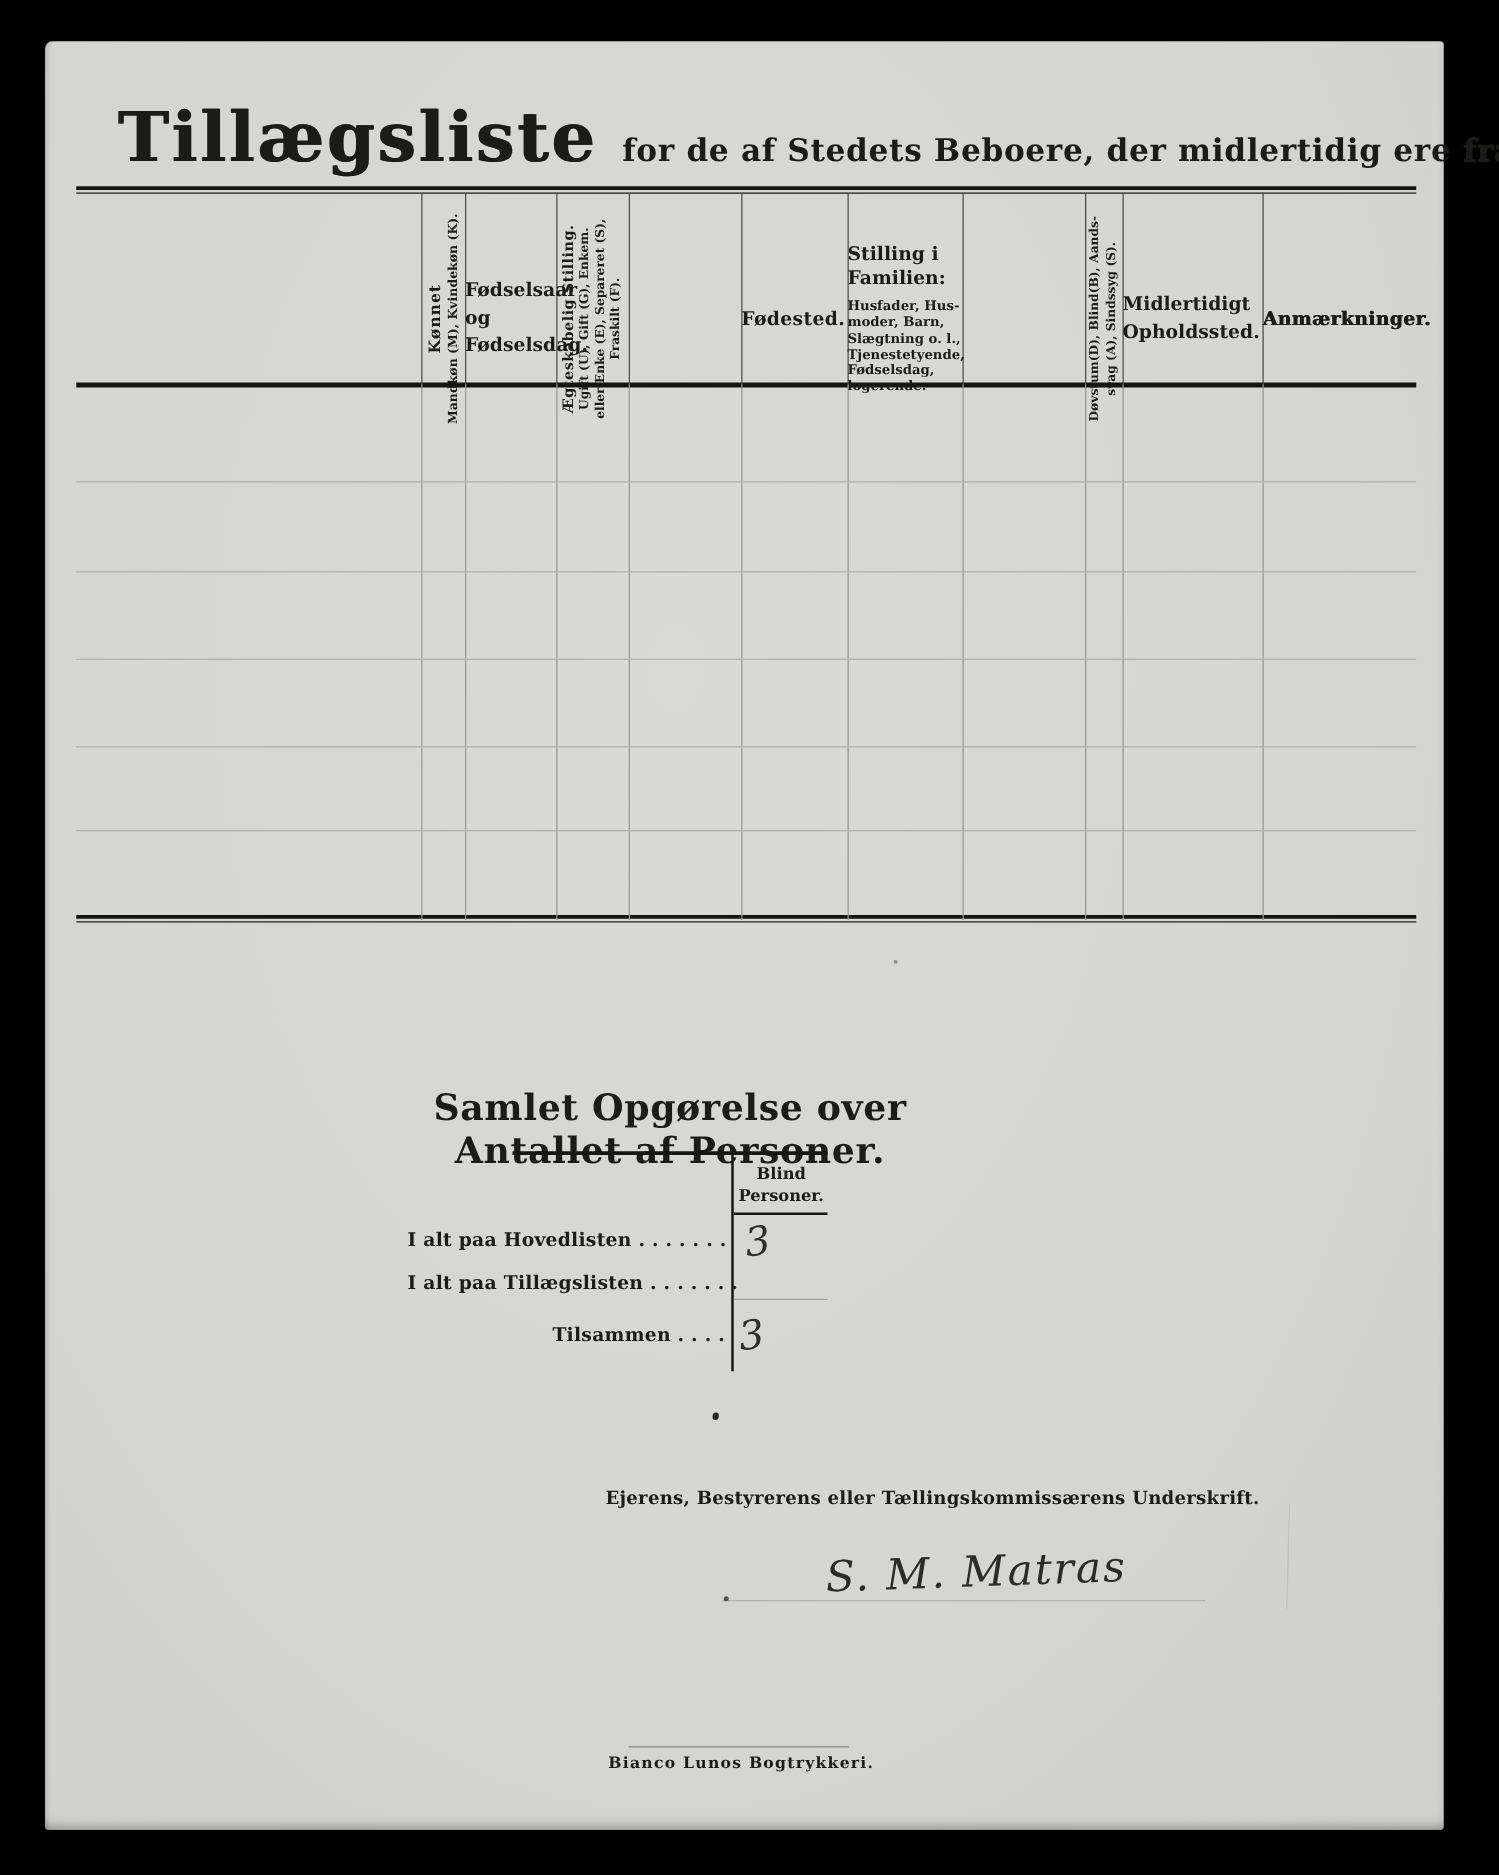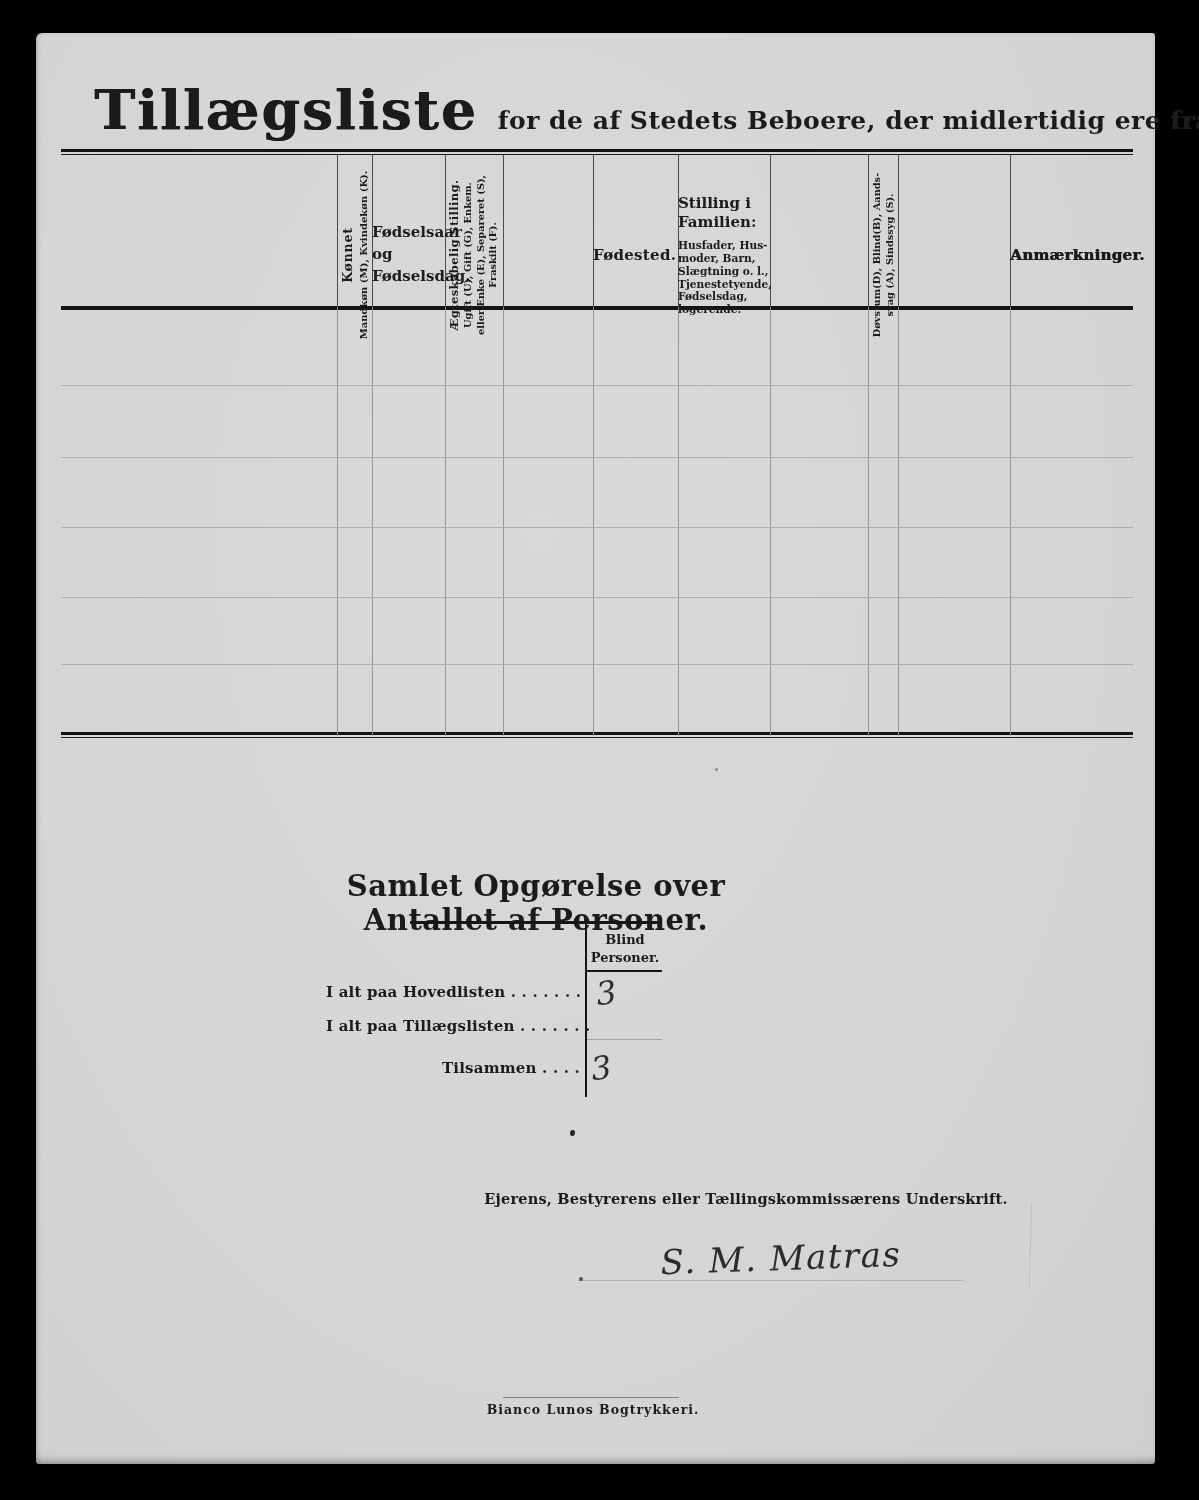--- a/index.html
+++ b/index.html
@@ -141,20 +141,24 @@
   </div>
 
 
   <div class="cell c-doevstum" style="left:832px;width:30px">
     <div class="vwrap">
       <span class="ln">Døvstum(D), Blind(B), Aands-</span>
       <span class="ln">svag (A), Sindssyg (S).</span>
     </div>
   </div>
 
+  <div class="cell multi" style="left:862px;width:112px">
+    <span class="ln">Midlertidigt</span>
+    <span class="ln">Opholdssted.</span>
+  </div>
 
   <div class="cell" style="left:974px;width:123px">
     <span class="lbl lbl-heavy">Anmærkninger.</span>
   </div>
 
   <div class="speck"></div>
 
   <div class="sum-heading">Samlet Opgørelse over Antallet af Personer.</div>
   <div class="s-rule-top"></div>
   <div class="s-vline"></div>

